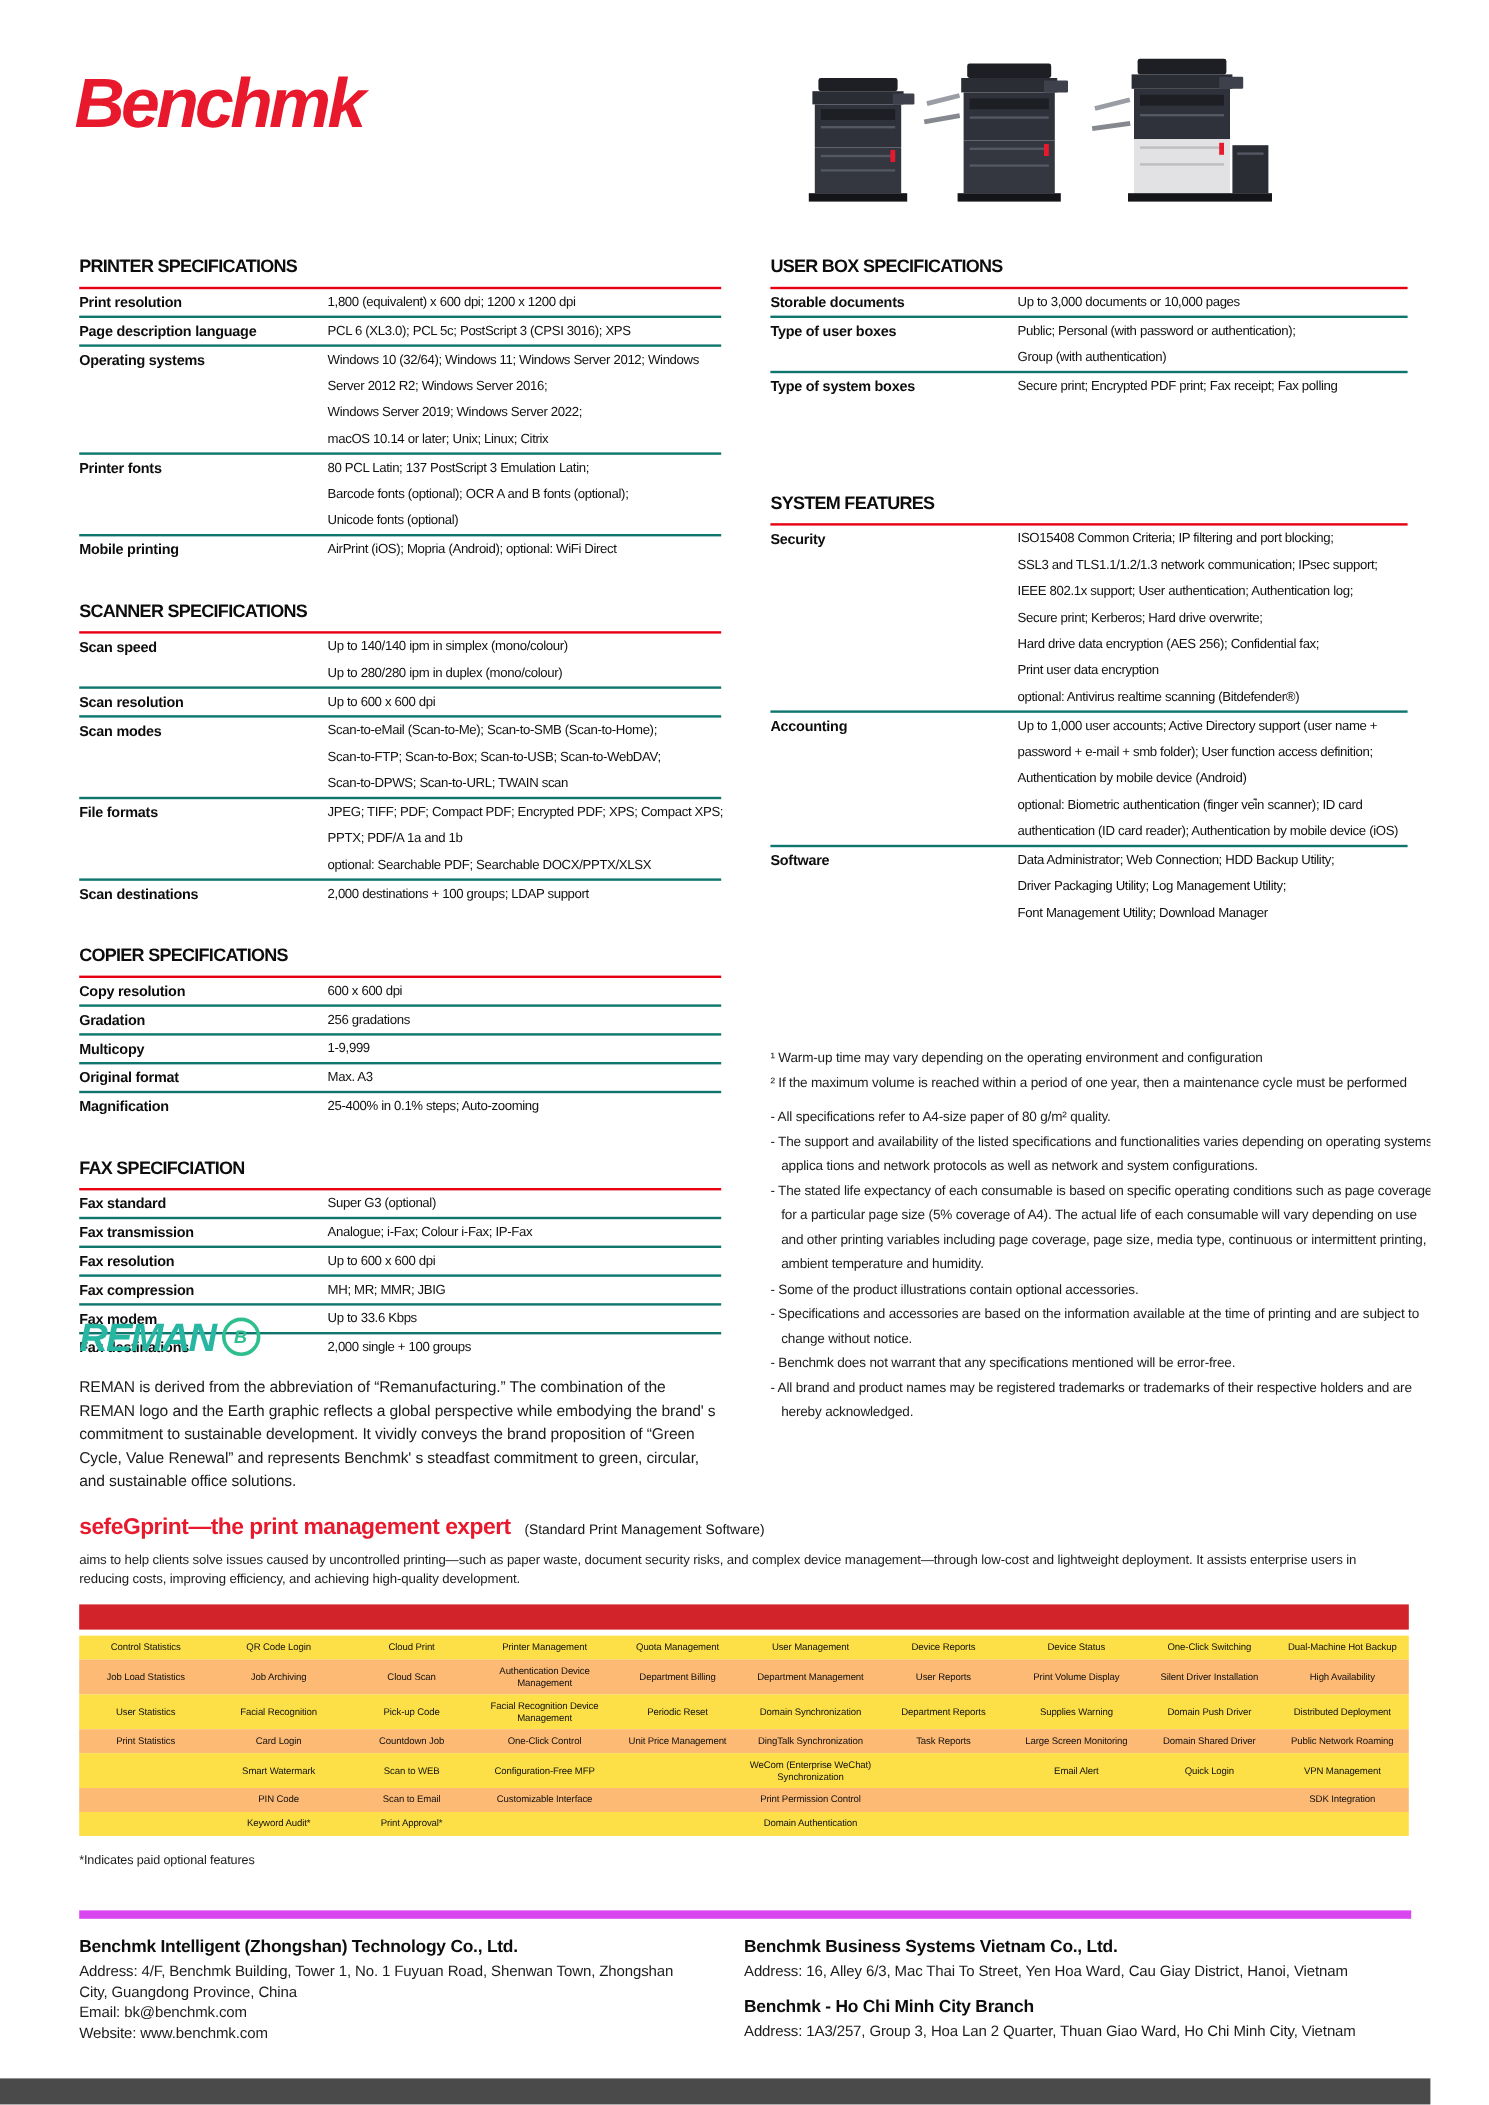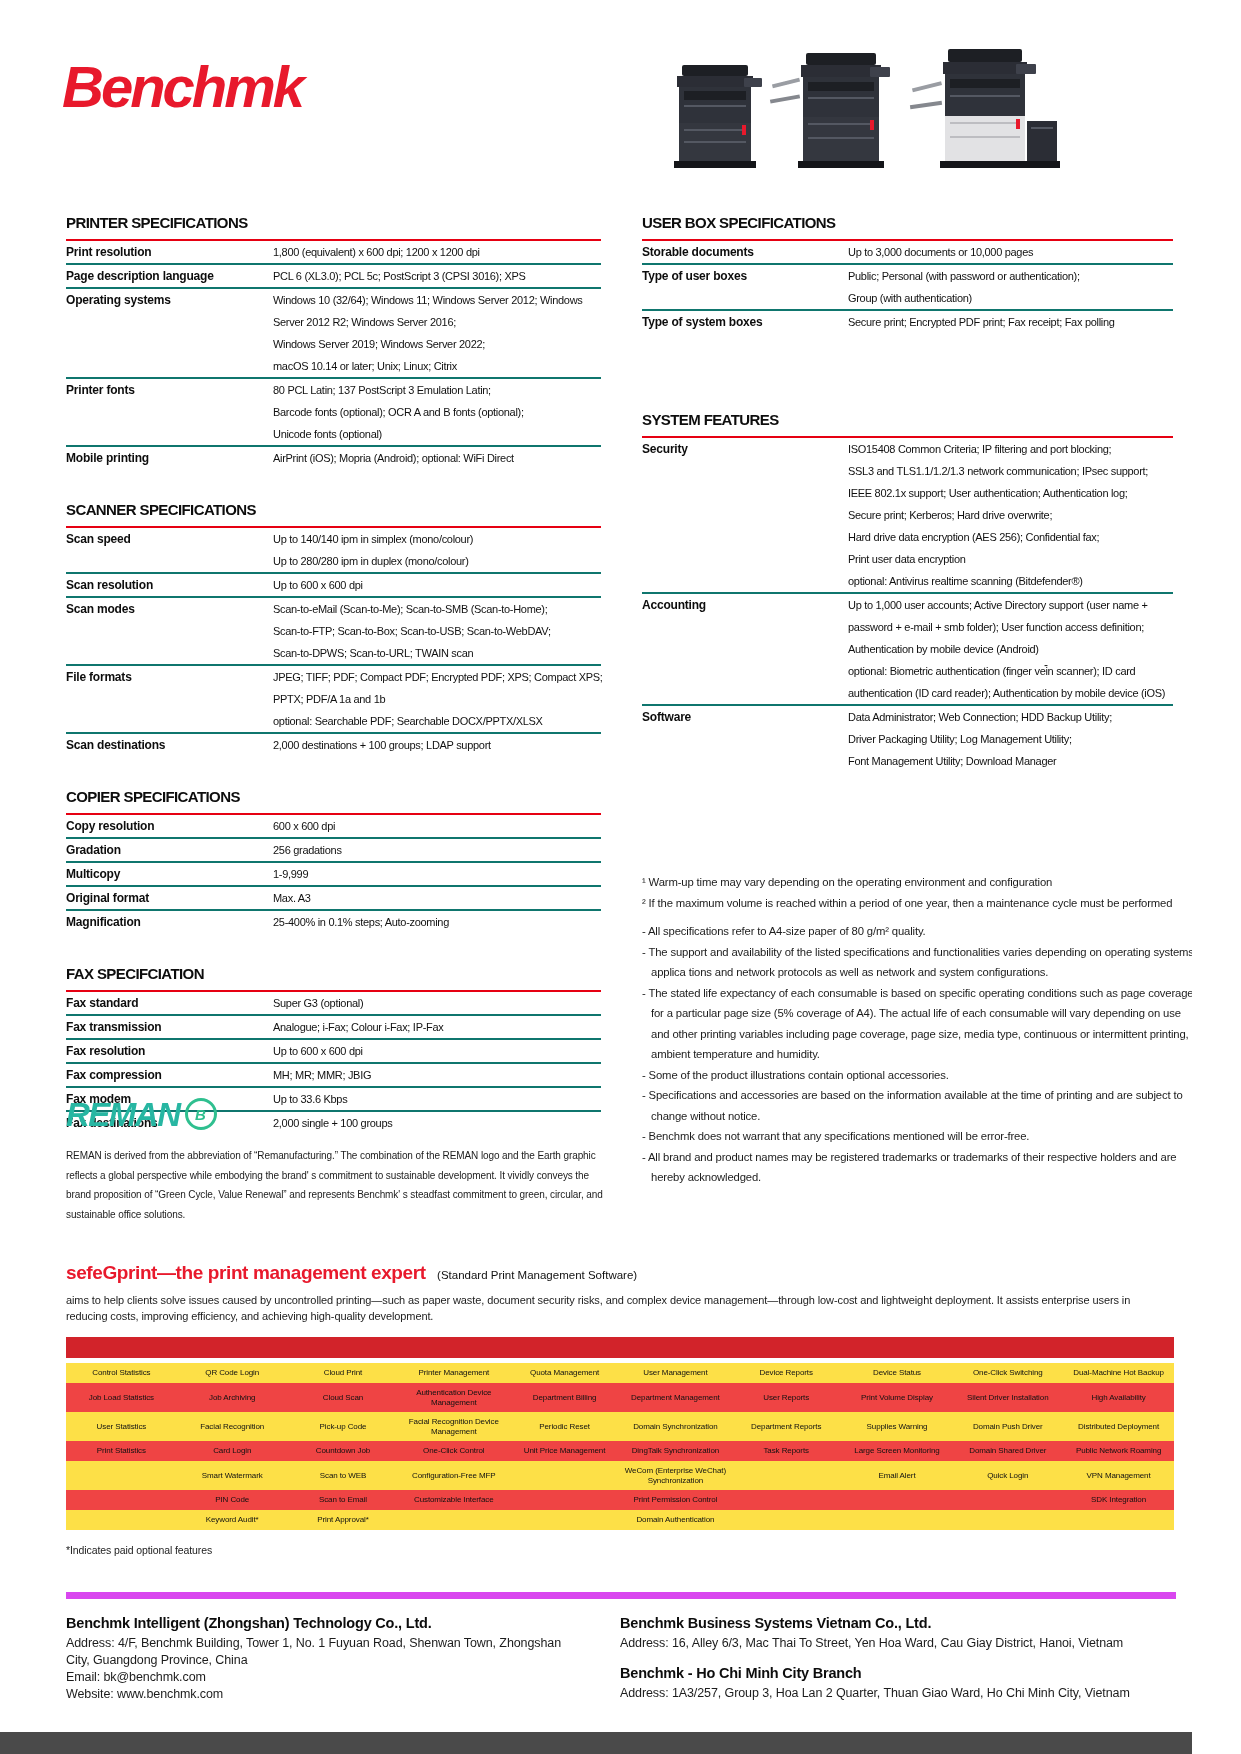--- a/index.html
+++ b/index.html
@@ -32,33 +32,33 @@
   #fn-dashes{margin-top:7px;}
   .fn-dash{font-size:11.3px;line-height:20.5px;letter-spacing:-0.15px;color:#1c1c1c;
            padding-left:9px;text-indent:-9px;}
   
   #reman{position:absolute;left:66px;top:1098px;width:540px;}
   .reman-logo{display:flex;align-items:flex-start;gap:5px;height:34px;}
   .reman-word{font-size:33px;font-weight:bold;font-style:italic;color:#27b6a2;letter-spacing:-1.5px;line-height:1;}
   .reman-badge{display:inline-flex;align-items:center;justify-content:center;width:26px;height:26px;
                border:3px solid #2fbf8f;border-radius:50%;color:#2fbf8f;font-weight:bold;font-style:italic;
                font-size:15px;line-height:1;}
-  .reman-text{margin:14px 0 0 0;font-size:10px;line-height:19.5px;letter-spacing:-0.1px;color:#1c1c1c;width:537px;}
+  .reman-text{margin:14px 0 0 0;font-size:13px;line-height:19.5px;letter-spacing:-0.1px;color:#1c1c1c;width:537px;}
   
   #sefeg{position:absolute;left:66px;top:1262px;width:1108px;}
   .sg-title-row{white-space:nowrap;}
   .sg-title{font-size:19px;font-weight:bold;color:#e8192c;letter-spacing:-0.4px;}
   .sg-subtitle{font-size:11.5px;color:#111;margin-left:7px;}
   .sg-desc{margin:9px 0 0 0;font-size:11px;line-height:15.5px;letter-spacing:-0.1px;color:#1c1c1c;}
   .ft{margin-top:13px;width:1108px;}
   .ft-bar{height:21px;background:#d2232a;}
   #ft-rows{margin-top:5px;}
   .ft-row{display:grid;grid-template-columns:repeat(10,1fr);}
   .ft-row.odd{background:#fde047;}
-  .ft-row.even{background:#ef4444;}
+  .ft-row.even{background:#fdba74;}
   .ft-cell{font-size:8px;line-height:9.5px;padding:5px 3px;display:flex;align-items:center;
            justify-content:center;text-align:center;color:#111;letter-spacing:-0.1px;min-height:10px;}
   .sg-footnote{margin-top:14px;font-size:10.5px;color:#1c1c1c;letter-spacing:-0.1px;}
   
   #stray{position:absolute;left:1044px;top:658px;font-size:12px;color:#111;}
   
   #footer{position:absolute;left:66px;top:1592px;width:1110px;border-top:7px solid #d946ef;
           padding-top:15px;display:flex;}
   .f-col1{flex:none;width:554px;}
   .f-col2{flex:1;}

